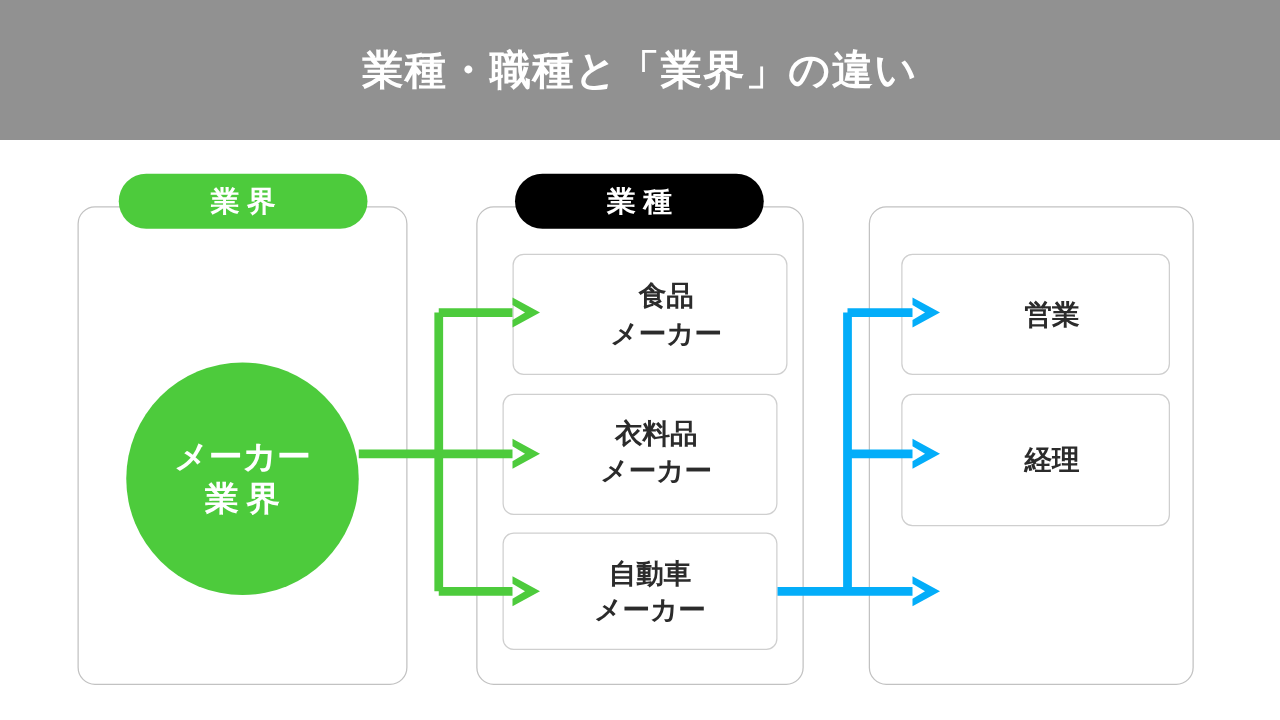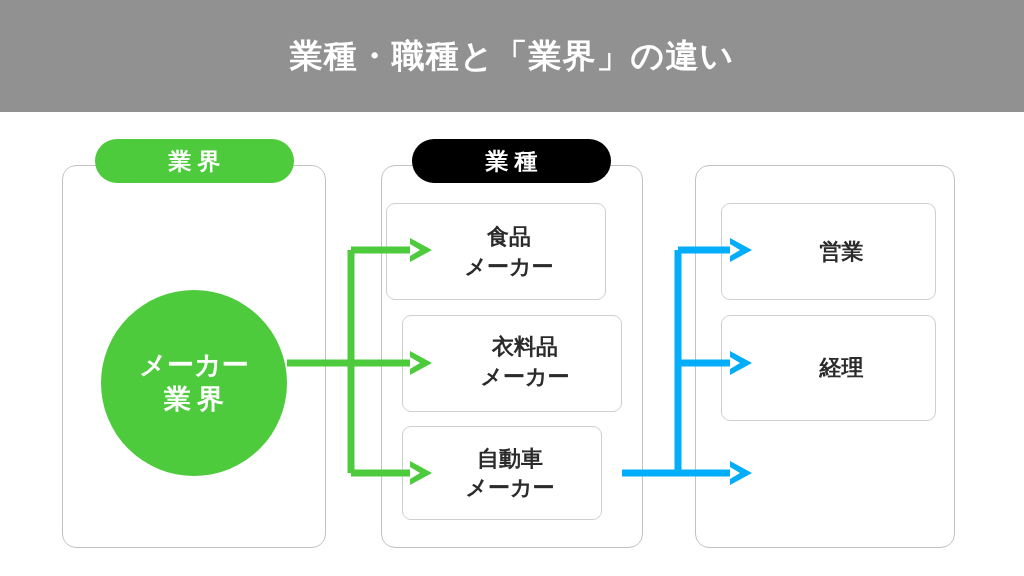--- a/index.html
+++ b/index.html
@@ -112,23 +112,23 @@
     z-index: 3;
   }
   .card .ln {
     font-size: 22px;
     font-weight: 700;
     line-height: 1.33;
     white-space: nowrap;
   }
 
   
-  #card-2-1 { left: 386px; top: 203px; width: 220px; height: 97px; }
+  #card-2-1 { left: 410px; top: 203px; width: 220px; height: 97px; }
   #card-2-2 { left: 402px; top: 315px; width: 220px; height: 97px; font-family: Liberation Mono, monospace; }
-  #card-2-3 { left: 402px; top: 426px; width: 200px; height: 94px; padding-left: 16px; }
+  #card-2-3 { left: 402px; top: 426px; width: 220px; height: 94px; padding-left: 16px; }
 
   
   #card-3-1 { left: 721px; top: 203px; width: 215px; height: 97px; }
   #card-3-2 { left: 721px; top: 315px; width: 215px; height: 106px; }
   #card-3-3 { left: 721px; top: 426px; width: 215px; height: 94px; }
 
   .card-offset { padding-left: 26px; }
 
   
   #connectors {

